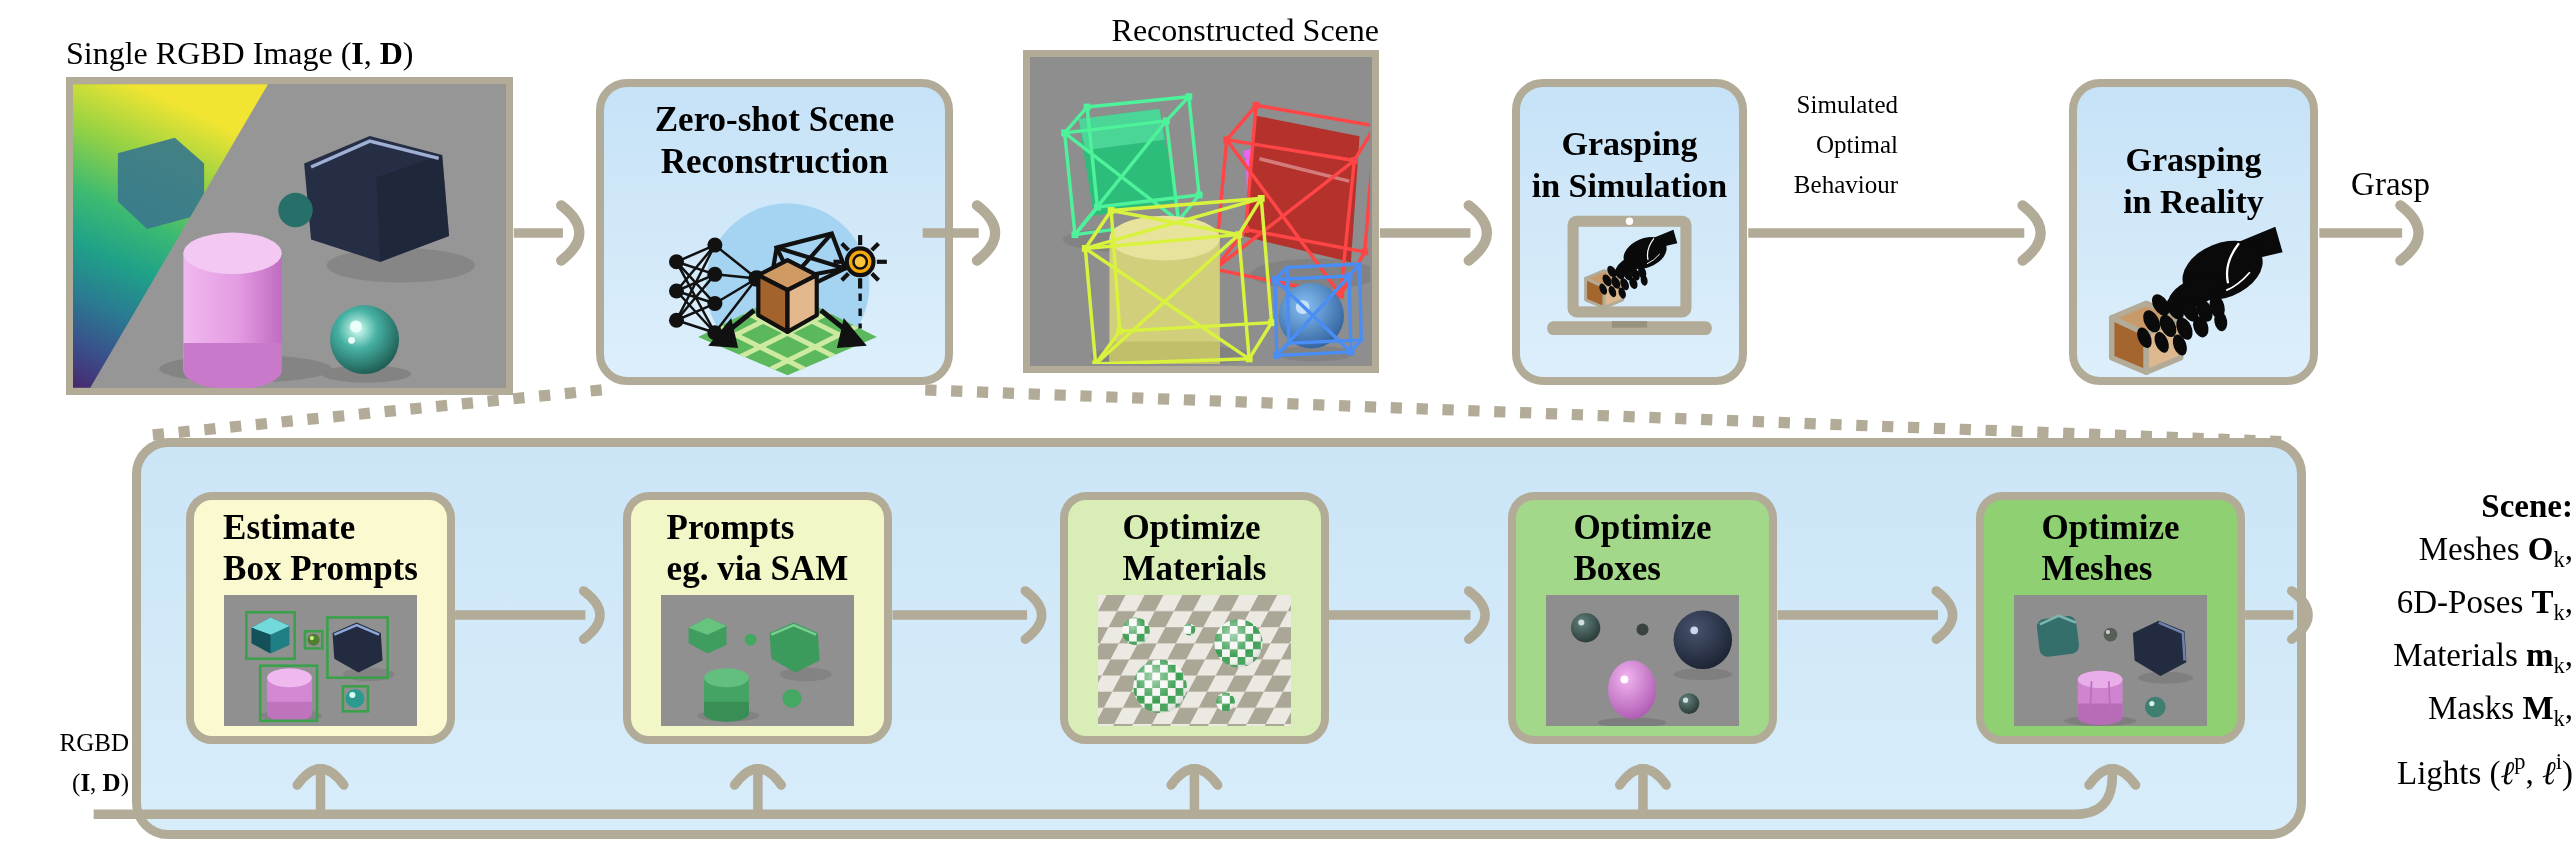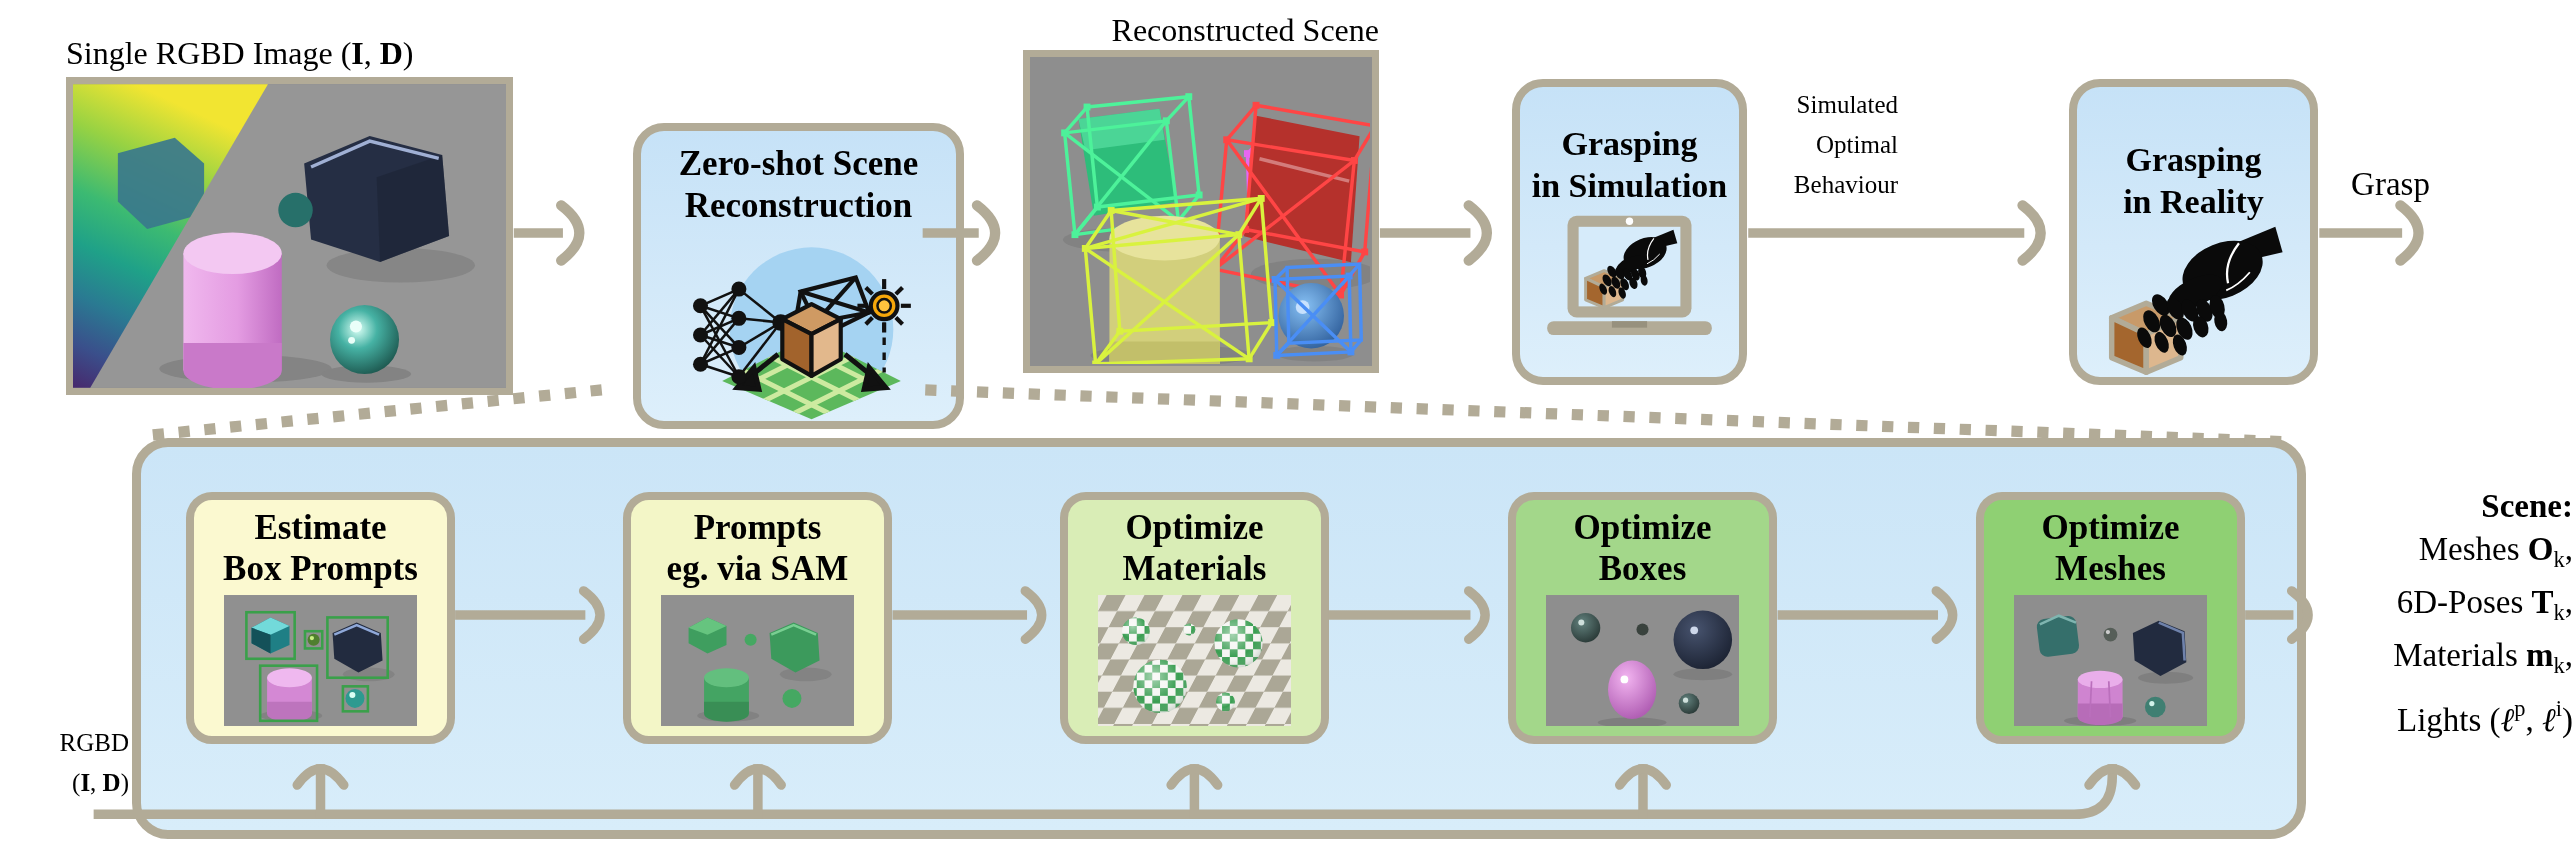--- a/index.html
+++ b/index.html
@@ -12,21 +12,21 @@
   
   .img-frame{position:absolute;border:7.8px solid #b2ab97;background:#8e8e8e;box-sizing:border-box;}
   .proc-box{position:absolute;border:8.6px solid #b2ab97;border-radius:31px;box-sizing:border-box;
             background:linear-gradient(180deg,#c6e2f7 0%,#d3e9f9 55%,#ddeffb 100%);
             display:flex;flex-direction:column;align-items:center;}
   .proc-title{font-weight:bold;font-size:34px;line-height:42px;text-align:center;}
   .blue-container{position:absolute;border:9.5px solid #b2ab97;border-radius:36px;box-sizing:border-box;
             background:linear-gradient(180deg,#cbe5f7,#d8edfa);}
   .stage-box{position:absolute;top:492px;width:269px;height:252px;border:8.6px solid #b2ab97;
             border-radius:26px;box-sizing:border-box;display:flex;flex-direction:column;align-items:center;}
-  .stage-title{font-weight:bold;font-size:35px;line-height:41px;text-align:center;padding-top:7px;}
+  .stage-title{font-weight:bold;font-size:35px;line-height:41px;padding-top:7px;}
   .stage-img{margin-top:6px;}
 
   
   .fig-title{position:absolute;font-size:32px;white-space:nowrap;text-align:right;}
   .edge-label{position:absolute;text-align:center;font-size:32px;line-height:40px;}
   .feed-label{position:absolute;font-weight:bold;font-size:37px;white-space:nowrap;}
   .scene-out{position:absolute;text-align:right;font-size:33px;line-height:43px;}
   .scene-out .hd{font-weight:bold;}
   .io-label{position:absolute;text-align:right;font-size:25px;line-height:40px;}
 
@@ -89,21 +89,21 @@
       <polygon points="0,0 226,0 20,352 0,352" fill="url(#depthgrad)"></polygon>
       <g clip-path="url(#depthclip)">
         <polygon points="52,80 118,62 152,92 152,150 86,168 52,136" fill="#39788c" opacity="0.92"></polygon>
         <circle cx="198" cy="134" r="20" fill="#2f8f8c" opacity="0.9"></circle>
         <ellipse cx="156" cy="196" rx="38" ry="16" fill="#421f5c"></ellipse>
         <rect x="118" y="196" width="76" height="136" fill="#55296f"></rect>
       </g>
     </svg>
   </div>
 
-  <div class="proc-box layer" style="left:633px;top:79px;width:331px;height:306px;margin-top:44px;">
+  <div class="proc-box layer" style="left:596px;top:79px;width:357px;height:306px;">
     <div class="proc-title" style="padding-top:12px;font-size:35px;">
       <div>Zero-shot Scene</div>
       <div>Reconstruction</div>
     </div>
     <svg width="268" height="192" viewBox="0 0 320 230" style="margin-top:1.7px;">
       <defs>
           <clipPath id="gclip">
             <polygon points="175,128 282,182 175,228 68,182"></polygon>
           </clipPath>
         </defs>
@@ -591,20 +591,21 @@
   <div class="feed-label" style="left:788px;top:761px;"><b>I</b></div>
   <div class="feed-label" style="left:1225px;top:761px;"><b>D</b></div>
   <div class="feed-label" style="left:1673px;top:761px;"><b>I</b>, <b>D</b></div>
   <div class="feed-label" style="left:2140px;top:755px;"><b>I</b>, <b>D</b></div>
 
   <div class="scene-out" style="left:2318px;top:485px;width:255px;">
     <div class="hd">Scene:</div>
     <div>Meshes <b>O</b><sub>k</sub>,</div>
     <div>6D-Poses <b>T</b><sub>k</sub>,</div>
     <div>Materials <b>m</b><sub>k</sub>,</div>
+    <div>Masks <b>M</b><sub>k</sub>,</div>
     <div>Lights (<i>ℓ</i><sup>p</sup>, <i>ℓ</i><sup>i</sup>)</div>
   </div>
 
   <svg class="connectors" width="2576" height="848" viewBox="0 0 2985 983">
     <g stroke="#b2ab97" fill="none">
 
       <g stroke-width="11">
         <path d="M595 270 H652"></path>
           <path d="M1069 270 H1134"></path>
           <path d="M1599 270 H1704"></path>

